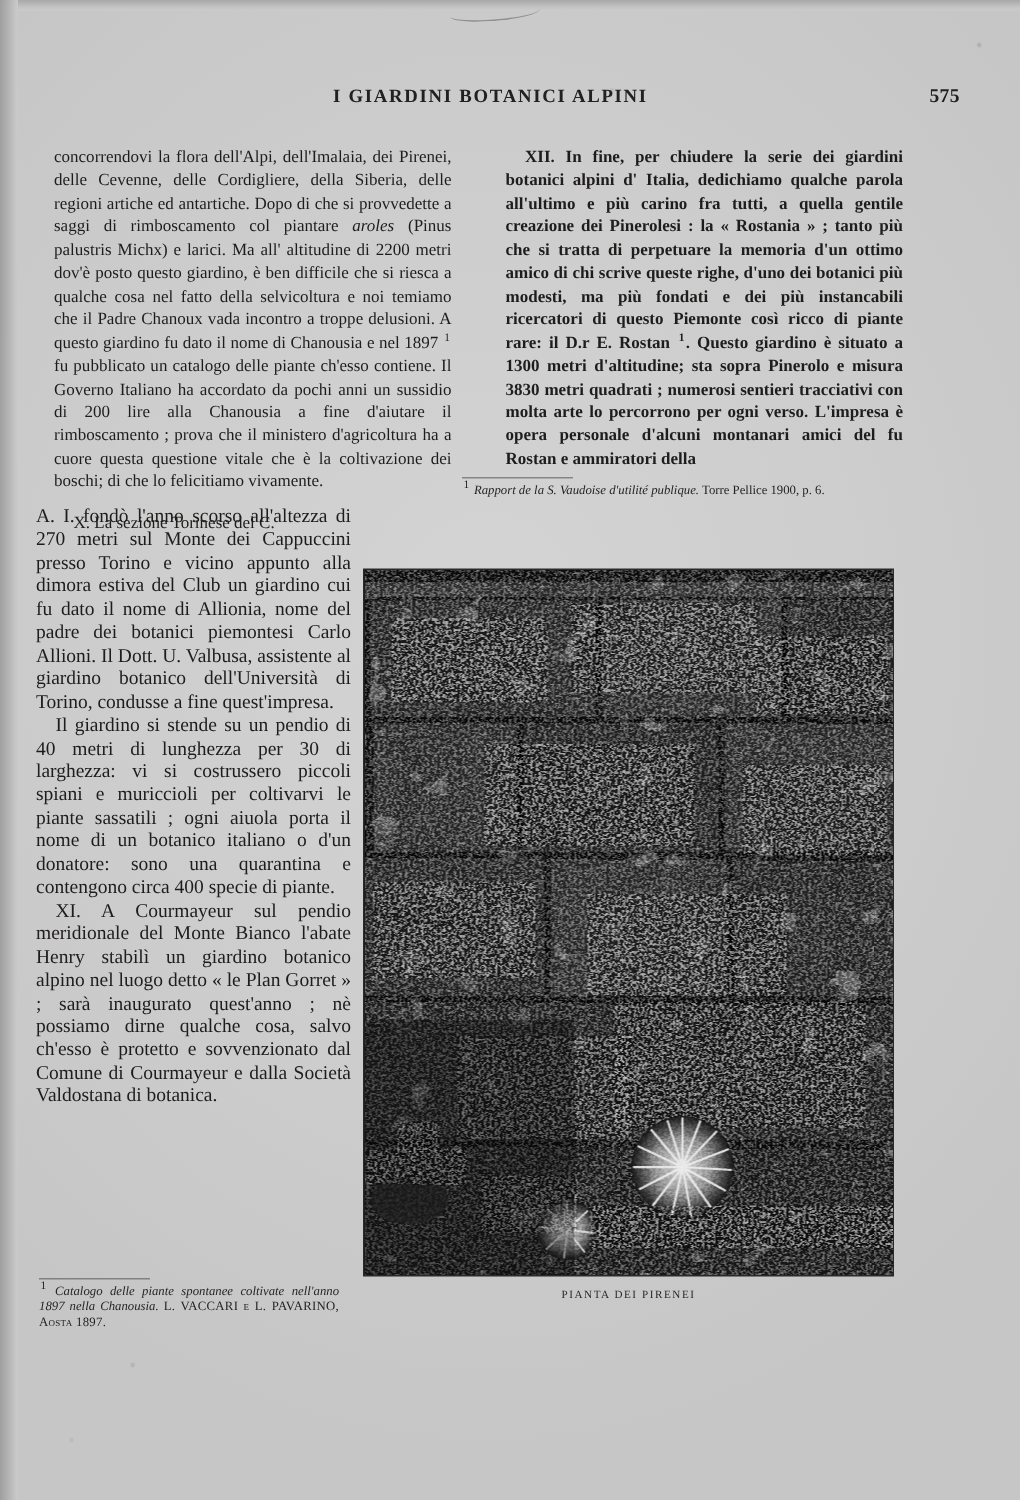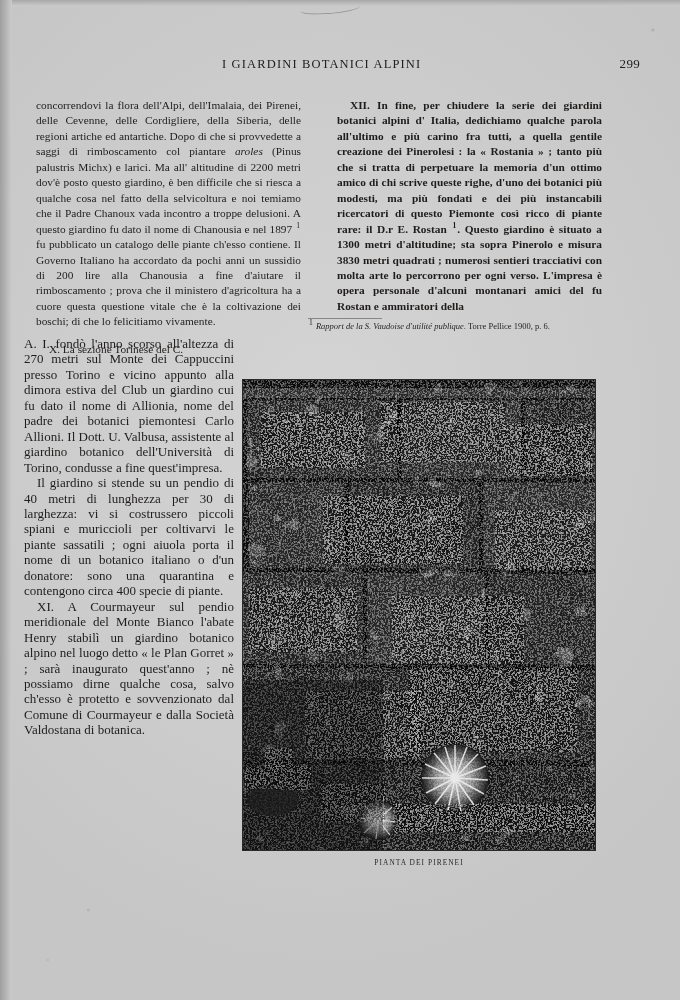--- a/index.html
+++ b/index.html
@@ -56,20 +56,21 @@
     transform: rotate(-3deg);
   }
 
   
   .running-head {
     position: absolute;
     left: 40px; top: 56px;
     width: 600px;
     display: flex;
     align-items: flex-end;
+    font-weight: bold;
   }
   .running-head .rh-title {
     flex: 0 0 auto;
     margin-left: 182px;
     font-size: 12.5px;
     letter-spacing: 1.15px;
     color: #23211f;
     white-space: nowrap;
   }
   .running-head .rh-folio {
@@ -185,21 +186,21 @@
 <body>
 
 <div class="page">
 
   <div class="scan-top-edge"></div>
   <div class="scan-left-edge"></div>
   <div class="scan-curl"></div>
 
   <div class="running-head">
     <span class="rh-title">I GIARDINI BOTANICI ALPINI</span>
-    <span class="rh-folio">299</span>
+    <span class="rh-folio">575</span>
   </div>
 
   <div class="body-cols">
 
     <div class="col left">
       <p>concorrendovi la flora dell'Alpi, dell'Imalaia, dei
       Pirenei, delle Cevenne, delle Cordigliere, della Siberia,
       delle regioni artiche ed antartiche. Dopo di
       che si provvedette a saggi di rimboscamento col
       piantare <em>aroles</em> (Pinus palustris Michx) e larici. Ma
@@ -262,20 +263,27 @@
     l'abate Henry stabilì un giardino
     botanico alpino nel luogo detto
     « le Plan Gorret » ; sarà inaugurato
     quest'anno ; nè possiamo
     dirne qualche cosa, salvo ch'esso
     è protetto e sovvenzionato dal
     Comune di Courmayeur e dalla
     Società Valdostana di botanica.</p>
   </div>
 
+  <div class="footnote footnote-left">
+    <div class="rule"></div>
+    <div class="fn-text"><sup class="fn">1</sup>
+      <span class="it">Catalogo delle piante spontanee coltivate nell'anno 1897 nella Chanousia.</span>
+      <span class="sc">L. VACCARI e L. PAVARINO, Aosta 1897.</span>
+    </div>
+  </div>
 
   <div class="footnote footnote-right">
     <div class="rule"></div>
     <div class="fn-text"><sup class="fn">1</sup>
       <span class="it">Rapport de la S. Vaudoise d'utilité publique.</span>
       <span>Torre Pellice 1900, p. 6.</span>
     </div>
   </div>
 
   <div class="figure">

